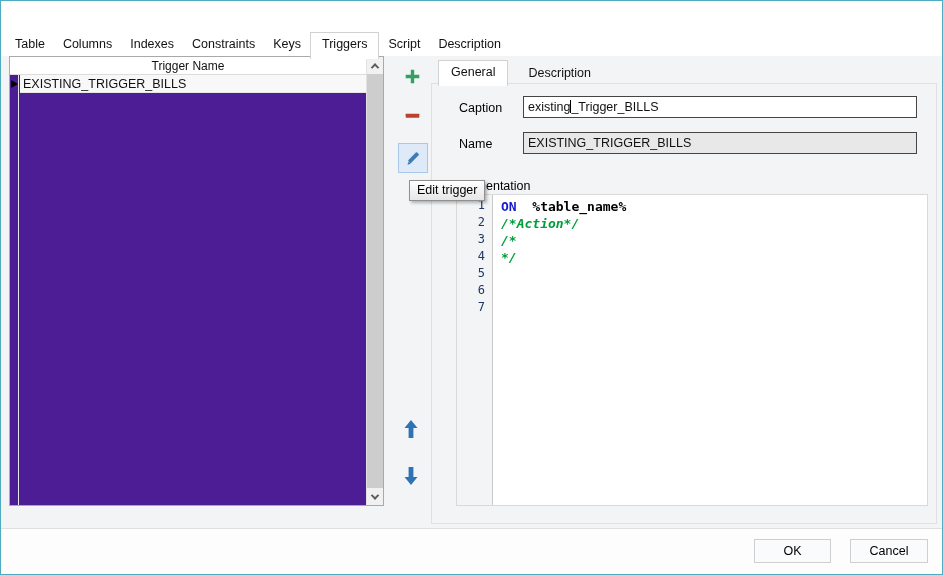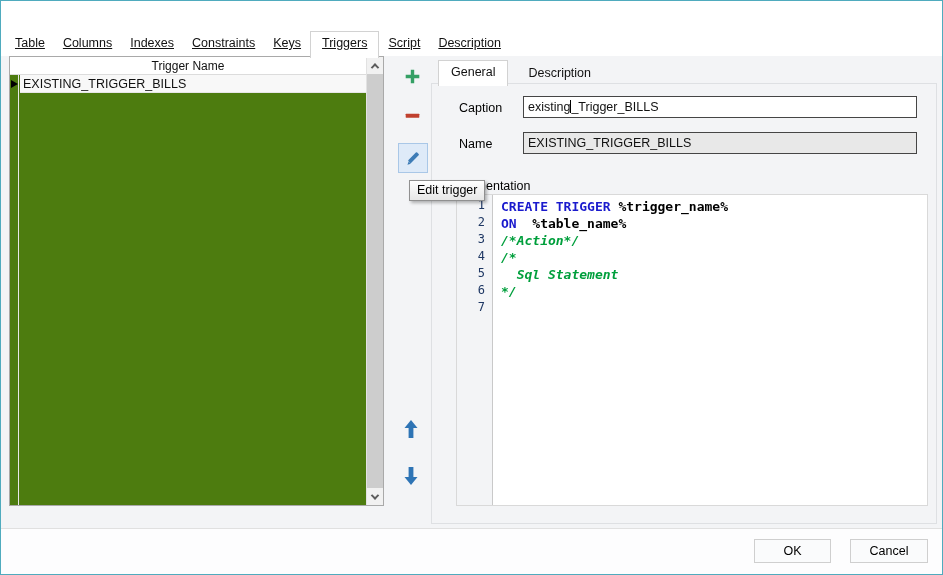--- a/index.html
+++ b/index.html
@@ -7,29 +7,29 @@
   .window {
     position:relative; width:943px; height:575px; background:#fff;
     border:1px solid var(--accent_border); overflow:hidden;
     font-family:"Liberation Sans", sans-serif; color:#111;
   }
   
   .titlebar { position:absolute; left:0; top:0; width:100%; height:30px; background:#fff; }
   .title { position:absolute; left:10px; top:7px; font-size:13px; color:#000; }
   .close-btn { position:absolute; right:11px; top:9px; width:16px; height:16px; cursor:pointer; color:#1b1b1b; }
   
-  .main-tabs { position:absolute; left:5px; top:31px; height:24px; display:flex; align-items:flex-end; z-index:3;text-decoration:underline; }
+  .main-tabs { position:absolute; left:5px; top:31px; height:24px; display:flex; align-items:center; z-index:3; }
   .tab { padding:5px 9px 6px; font-size:12.5px; color:#111; white-space:nowrap; cursor:default; }
   .tab.active { background:#fff; border:1px solid #d2d2d2; border-bottom:none; padding:4px 11px 8px; margin-bottom:-2px; }
   
   .client { position:absolute; left:0; top:55px; width:100%; height:472px; background:#f3f4f6; }
   .footer-sep { position:absolute; left:0; top:527px; width:100%; height:1px; background:#e0e0e0; }
   .footer { position:absolute; left:0; top:528px; width:100%; height:46px; background:#fdfdfe; }
   
-  .grid-panel { position:absolute; left:8px; top:55px; width:375px; height:450px; background:#4d7c0f; border:1px solid #a9a9a9; }
+  .grid-panel { position:absolute; left:8px; top:55px; width:375px; height:450px; background:#4c1d95; border:1px solid #a9a9a9; }
   .grid-header { position:absolute; left:0; top:0; right:17px; height:18px; line-height:18px; text-align:center; font-size:12px; border-bottom:1px solid #dcdcdc; background:#fff; }
   .indicator-col { position:absolute; left:0; top:18px; bottom:0; width:9px; border-right:1px solid #e8e8e8; }
   .grid-rows { position:absolute; left:10px; top:18px; right:17px; }
   .grid-row { height:18px; line-height:18px; font-size:12.5px; padding-left:3px; background:#f8f8f8; border-bottom:1px solid #e6e6e6; white-space:nowrap; overflow:hidden; }
   .row-marker { position:absolute; left:1px; top:23px; width:0; height:0; border-left:7px solid #000; border-top:4px solid transparent; border-bottom:4px solid transparent; }
   .vscroll { position:absolute; right:0; top:0; bottom:0; width:17px; background:#f1f1f1; border-left:1px solid #e2e2e2; }
   .sb-btn { position:absolute; left:0; width:16px; height:17px; background:#f1f1f1; display:flex; align-items:center; justify-content:center; cursor:pointer; }
   .sb-btn.up { top:0; } .sb-btn.down { bottom:0; }
   .chev { width:6px; height:6px; border-right:2px solid #5c5c5c; border-bottom:2px solid #5c5c5c; }
   .chev.up { transform:rotate(-135deg) translate(-1px,-1px); }
@@ -160,25 +160,23 @@
     <div class="gutter">
         <div class="ln">1</div>
         <div class="ln">2</div>
         <div class="ln">3</div>
         <div class="ln">4</div>
         <div class="ln">5</div>
         <div class="ln">6</div>
         <div class="ln">7</div>
       </div>
     <div class="code">
-        <div class="code-line"><span class="seg-kw">CREATE TRIGGER </span><span class="seg-id">%trigger_name%</span></div>
         <div class="code-line"><span class="seg-kw">ON</span><span class="seg-id">  %table_name%</span></div>
         <div class="code-line"><span class="seg-cm">/*Action*/</span></div>
         <div class="code-line"><span class="seg-cm">/*</span></div>
-        <div class="code-line"><span class="seg-cm">  Sql Statement</span></div>
         <div class="code-line"><span class="seg-cm">*/</span></div>
       </div>
   </div>
 
   <div class="footer-sep"></div>
   <div class="footer"></div>
   <div class="btn btn-ok">OK</div>
   <div class="btn btn-cancel">Cancel</div>
 
 </div>

